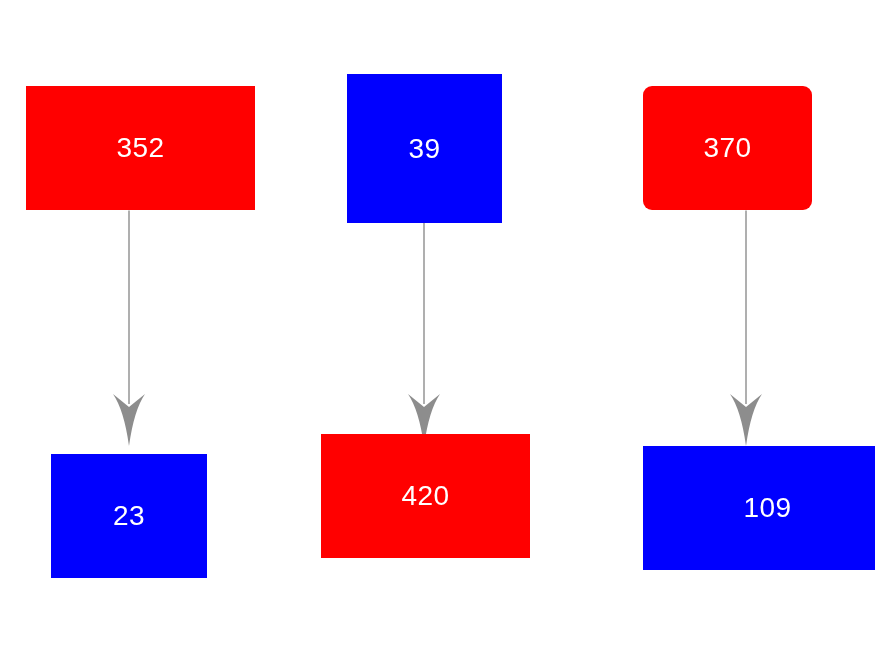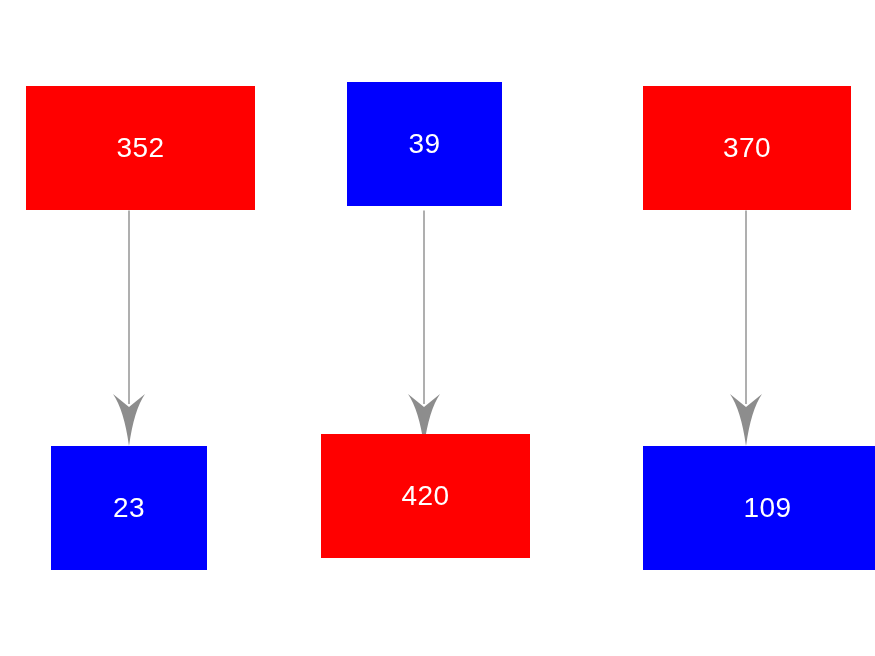--- a/index.html
+++ b/index.html
@@ -27,22 +27,22 @@
     position: absolute;
     display: flex;
     align-items: center;
     justify-content: center;
     font-size: 28px;
     line-height: 1;
     letter-spacing: 0.5px;
   }
   
   #node-top-left     { left: 26px;  top: 86px;  width: 229px; height: 124px; }
-  #node-top-middle   { left: 347px; top: 82px;  width: 155px; height: 124px; }
-  #node-top-right    { left: 643px; top: 86px;  width: 208px; height: 124px; }
+  #node-top-middle   { left: 347px; top: 74px;  width: 155px; height: 149px; }
+  #node-top-right    { left: 643px; top: 86px;  width: 169px; height: 124px; border-radius: 9px; }
   #node-bottom-left  { left: 51px;  top: 446px; width: 156px; height: 124px; }
   #node-bottom-middle{ left: 321px; top: 434px; width: 209px; height: 124px; }
   #node-bottom-right { left: 643px; top: 446px; width: 249px; height: 124px; }
   .edge-line { stroke-width: 1.4px; fill: none; }
 </style>
 </head>
 <body>
 
 <div id="stage" style="background: rgb(255, 255, 255);">
 
@@ -69,21 +69,21 @@
   </div>
 
   <div class="node" id="node-top-middle" style="background: rgb(0, 0, 255); color: rgb(255, 255, 255);">
     <span>39</span>
   </div>
 
   <div class="node" id="node-top-right" style="background: rgb(255, 0, 0); color: rgb(255, 255, 255);">
     <span>370</span>
   </div>
 
-  <div class="node" id="node-bottom-left" style="background: rgb(0, 0, 255); color: rgb(255, 255, 255);">
+  <div class="node" id="node-bottom-left" style="background: rgb(0, 0, 255); color: rgb(255, 255, 255); margin-top: 8px;">
     <span>23</span>
   </div>
 
   <div class="node" id="node-bottom-middle" style="background: rgb(255, 0, 0); color: rgb(255, 255, 255);">
     <span>420</span>
   </div>
 
   <div class="node" id="node-bottom-right" style="background: rgb(0, 0, 255); color: rgb(255, 255, 255);">
     <span>109</span>
   </div>

